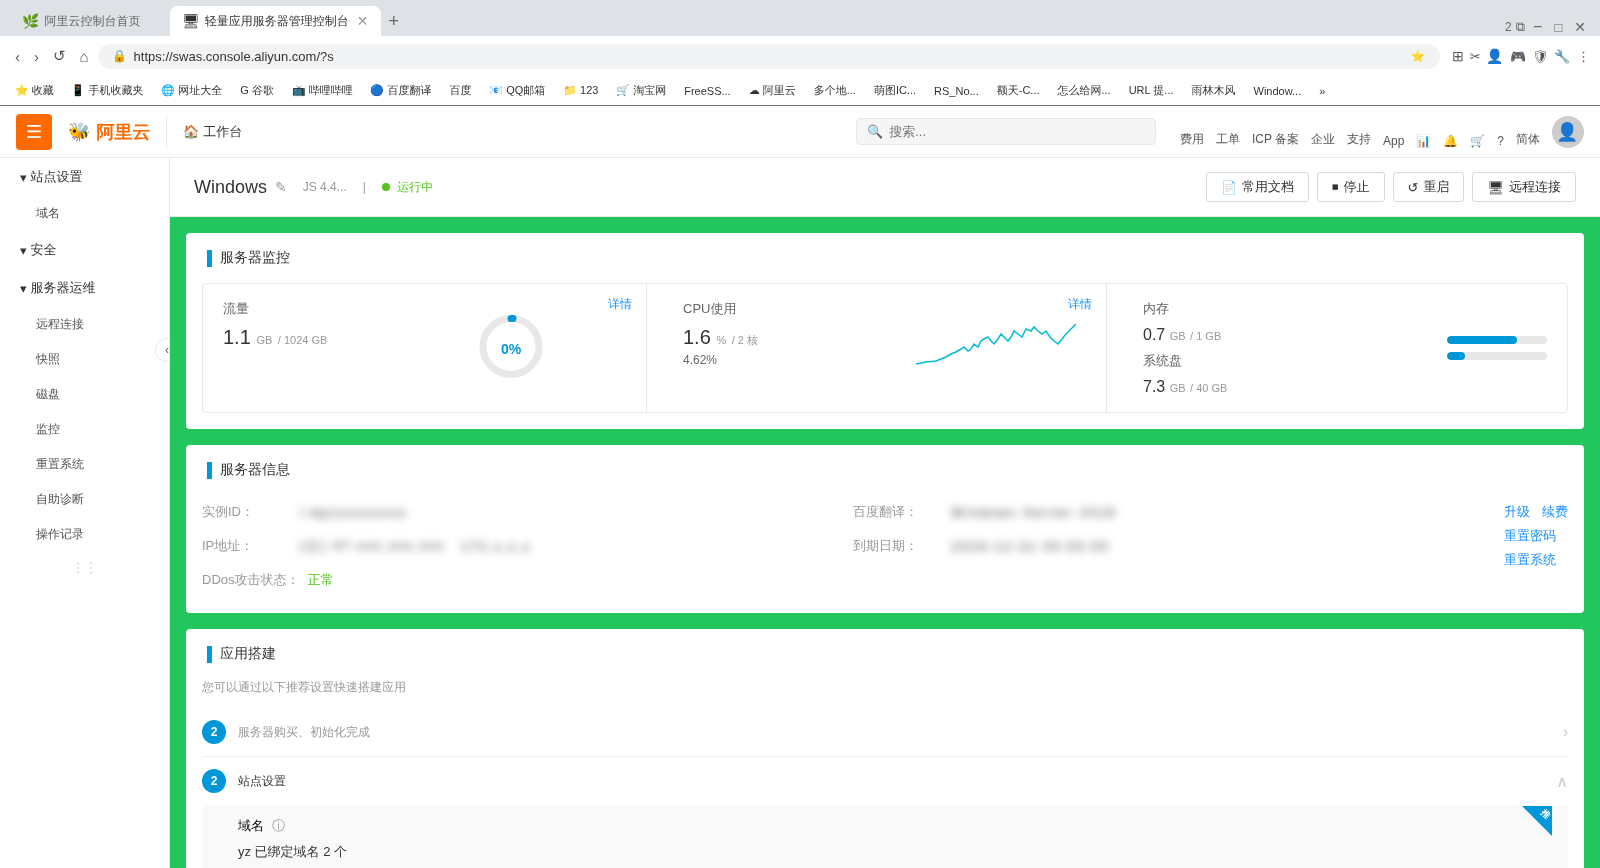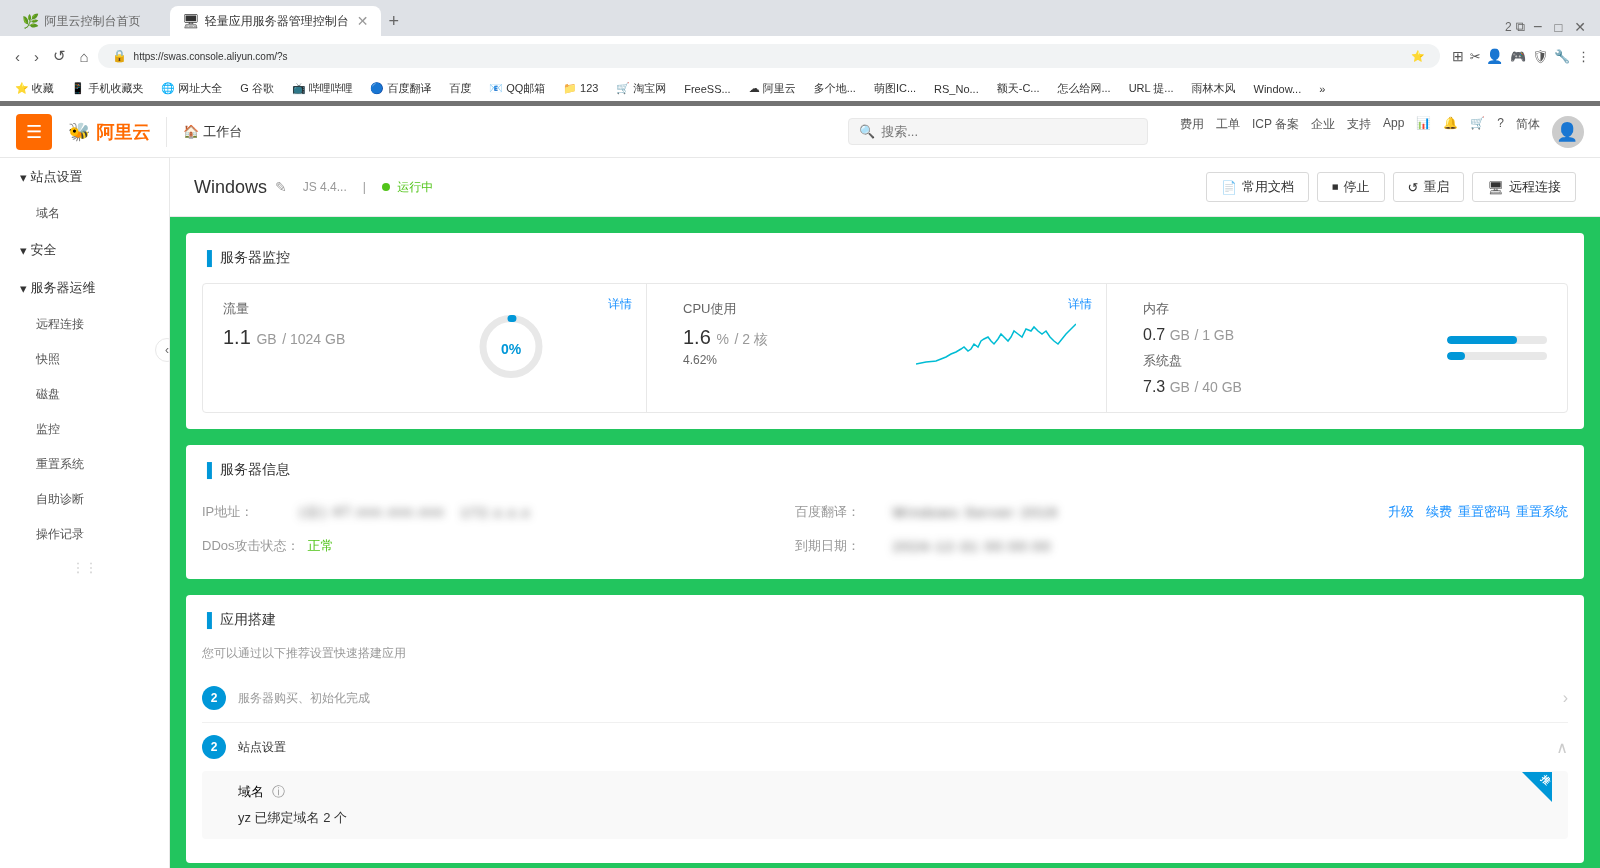--- a/index.html
+++ b/index.html
@@ -9,37 +9,37 @@
     .browser-chrome { background: #dee1e6; width: 1600px; }
     .browser-tabs { display: flex; align-items: flex-end; padding: 6px 0 0 10px; background: #dee1e6; height: 36px; }
     .browser-tab { display: flex; align-items: center; padding: 0 12px; height: 30px; background: #dee1e6; border-radius: 8px 8px 0 0; font-size: 12px; color: #666; cursor: pointer; min-width: 160px; }
     .browser-tab.active { background: #fff; color: #333; }
     .browser-tab-title { flex: 1; overflow: hidden; text-overflow: ellipsis; white-space: nowrap; }
     .browser-tab-close { margin-left: 8px; color: #999; font-size: 14px; cursor: pointer; }
     .tab-new { background: transparent; border: none; font-size: 18px; color: #666; padding: 0 8px; cursor: pointer; align-self: center; }
     .browser-controls { display: flex; align-items: center; padding: 4px 10px; background: #fff; height: 40px; gap: 4px; }
     .browser-btn { background: none; border: none; cursor: pointer; color: #555; font-size: 15px; padding: 3px 5px; border-radius: 4px; }
     .address-bar { flex: 1; background: #f1f3f4; border: 1px solid transparent; border-radius: 20px; padding: 4px 14px; display: flex; align-items: center; gap: 6px; font-size: 13px; color: #333; }
-    .address-bar-text { flex: 1; font-size: 10px; }
+    .address-bar-text { flex: 1; font-size: 13px; }
     .browser-right-icons { display: flex; align-items: center; gap: 6px; margin-left: 8px; }
     .browser-right-icons span { font-size: 13px; color: #555; cursor: pointer; }
-    .bookmarks-bar { background: #fff; border-bottom: 5px solid #737373; padding: 3px 10px; display: flex; align-items: center; gap: 8px; height: 30px; overflow: hidden; }
+    .bookmarks-bar { background: #fff; border-bottom: 1px solid #737373; padding: 3px 10px; display: flex; align-items: center; gap: 8px; height: 30px; overflow: hidden; }
     .bookmark-item { font-size: 11px; color: #333; cursor: pointer; white-space: nowrap; padding: 2px 5px; border-radius: 3px; }
 
     
     .app-container { display: flex; flex-direction: column; height: calc(868px - 36px - 40px - 30px); background: #f5f5f5; }
     
     
     .top-nav { background: #fff; height: 52px; display: flex; align-items: center; padding: 0 16px; border-bottom: 1px solid #e8e8e8; gap: 16px; flex-shrink: 0; }
     .nav-menu-btn { background: #ff6a00; color: #fff; border: none; width: 36px; height: 36px; border-radius: 4px; font-size: 18px; cursor: pointer; display: flex; align-items: center; justify-content: center; }
     .nav-logo { display: flex; align-items: center; gap: 6px; font-size: 18px; font-weight: bold; color: #ff6a00; cursor: pointer; }
     .nav-breadcrumb { display: flex; align-items: center; gap: 4px; color: #333; font-size: 13px; }
     .nav-search { flex: 1; max-width: 300px; margin-left: auto; background: #f5f5f5; border: 1px solid #e8e8e8; border-radius: 4px; padding: 5px 10px; display: flex; align-items: center; gap: 6px; }
     .nav-search input { background: none; border: none; outline: none; font-size: 13px; flex: 1; }
-    .nav-right { display: flex; align-items: flex-start; gap: 12px; font-size: 12px; color: #555; margin-left: 16px; }
+    .nav-right { display: flex; align-items: flex-end; gap: 12px; font-size: 12px; color: #555; margin-left: 8px; }
     .nav-right span { cursor: pointer; }
     .nav-avatar { width: 32px; height: 32px; border-radius: 50%; background: #ccc; overflow: hidden; display: flex; align-items: center; justify-content: center; font-size: 18px; cursor: pointer; }
 
     
     .main-layout { display: flex; flex: 1; overflow: hidden; }
 
     
     .sidebar { width: 170px; background: #fff; border-right: 1px solid #e8e8e8; display: flex; flex-direction: column; overflow-y: auto; flex-shrink: 0; }
     .sidebar-collapse { position: absolute; left: 155px; top: 180px; z-index: 10; background: #fff; border: 1px solid #e8e8e8; border-radius: 50%; width: 24px; height: 24px; display: flex; align-items: center; justify-content: center; cursor: pointer; font-size: 12px; color: #666; }
     .sidebar-item { padding: 12px 20px; cursor: pointer; color: #333; font-size: 13px; border-left: 3px solid transparent; }
@@ -66,38 +66,38 @@
     .section { margin: 16px; background: #fff; border-radius: 4px; padding: 16px; }
     .section-header { display: flex; align-items: center; gap: 8px; margin-bottom: 16px; font-size: 14px; font-weight: 500; color: #333; }
     .section-icon { color: #0097d8; }
 
     
     .monitor-grid { display: grid; grid-template-columns: 1fr 1fr 1fr; gap: 16px; border: 1px solid #e8e8e8; border-radius: 4px; }
     .monitor-card { padding: 16px 20px; position: relative; }
     .monitor-card:not(:last-child) { border-right: 1px solid #e8e8e8; }
     .monitor-label { font-size: 13px; color: #666; margin-bottom: 8px; }
     .monitor-value { font-size: 20px; font-weight: 500; color: #333; }
-    .monitor-value-small { font-size: 14px; color: #999; font-weight: normal; }
+    .monitor-value-small { font-size: 11px; color: #999; font-weight: normal; }
     .monitor-detail-link { position: absolute; top: 12px; right: 14px; color: #1890ff; font-size: 12px; cursor: pointer; }
     .monitor-sub { font-size: 12px; color: #666; margin-top: 4px; display: flex; align-items: center; gap: 4px; }
 
     
     .donut-container { position: absolute; right: 100px; top: 50%; transform: translateY(-50%); }
     .donut-center { position: absolute; top: 50%; left: 50%; transform: translate(-50%, -50%); font-size: 14px; font-weight: 600; color: #0097d8; }
 
     
     .memory-bars { position: absolute; right: 20px; top: 20px; bottom: 20px; width: 100px; display: flex; flex-direction: column; justify-content: center; gap: 8px; }
     .mem-bar-row { display: flex; flex-direction: column; gap: 2px; }
     .mem-bar-track { height: 8px; background: #e8e8e8; border-radius: 4px; overflow: hidden; width: 100%; }
     .mem-bar-fill { height: 100%; background: #0097d8; border-radius: 4px; }
     .mem-bar-fill-2 { height: 100%; background: #0097d8; width: 18%; border-radius: 4px; }
     .info-row { display: flex; align-items: center; padding: 8px 0; font-size: 13px; gap: 8px; }
     .info-label { color: #999; min-width: 90px; }
     .info-value-blur { color: #333; letter-spacing: 2px; filter: blur(4px); user-select: none; }
-    .info-actions { display: flex; flex-direction: row; gap: 6px; align-items: flex-start; padding: 8px 0; }
+    .info-actions { display: flex; flex-direction: column; gap: 6px; align-items: flex-start; padding: 8px 0; }
     .info-action-link { color: #1890ff; font-size: 13px; cursor: pointer; }
     .info-normal { color: #52c41a; }
 
     
     .app-build-section { margin: 0 16px 16px 16px; background: #fff; border-radius: 4px; padding: 16px; }
     .app-build-desc { font-size: 12px; color: #999; margin-bottom: 12px; }
     .step-item { display: flex; align-items: center; padding: 12px 0; gap: 12px; border-bottom: 1px solid #f0f0f0; }
     .step-num { width: 24px; height: 24px; border-radius: 50%; background: #0097d8; color: #fff; display: flex; align-items: center; justify-content: center; font-size: 12px; font-weight: bold; flex-shrink: 0; }
     .step-label { font-size: 12px; color: #333; flex: 1; }
     .step-label-done { color: #999; }
@@ -391,20 +391,24 @@
       </div>
 
       <div class="section">
         <div class="section-header">
           <span class="section-icon">▐</span>
           <span>服务器信息</span>
         </div>
         <div style="display:grid;grid-template-columns:1fr 1fr auto;gap:0 20px;align-items:start;">
           <div>
             <div class="info-row">
+              <span class="info-label">实例ID：</span>
+              <span class="info-value-blur">i-bp1xxxxxxxx</span>
+            </div>
+            <div class="info-row">
               <span class="info-label">IP地址：</span>
               <span class="info-value-blur">(公) 47.xxx.xxx.xxx</span>
               <span class="info-value-blur" style="margin-left:8px;">172.x.x.x</span>
             </div>
             <div class="info-row">
               <span class="info-label">DDos攻击状态：</span>
               <span class="info-normal">正常</span>
             </div>
           </div>
           <div>

